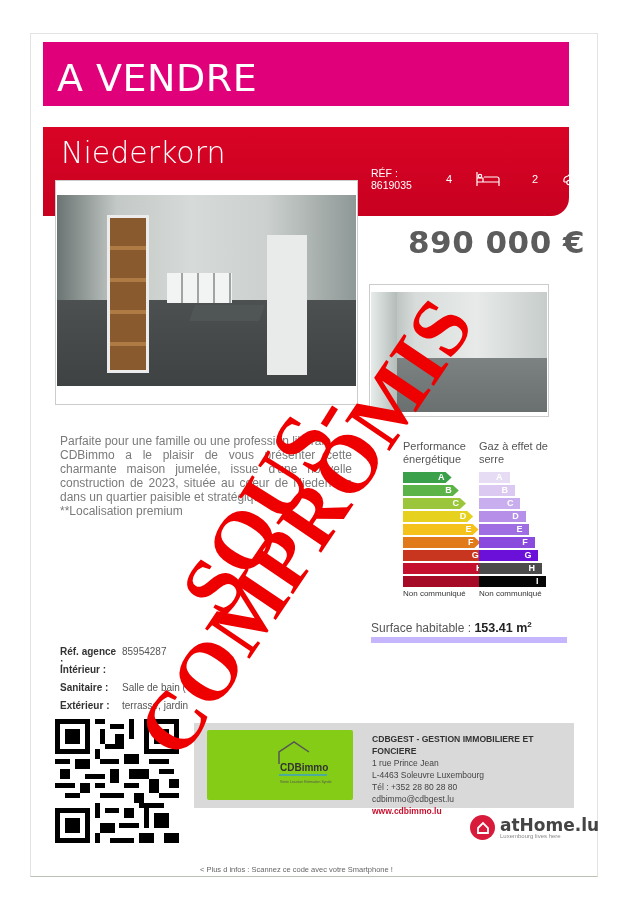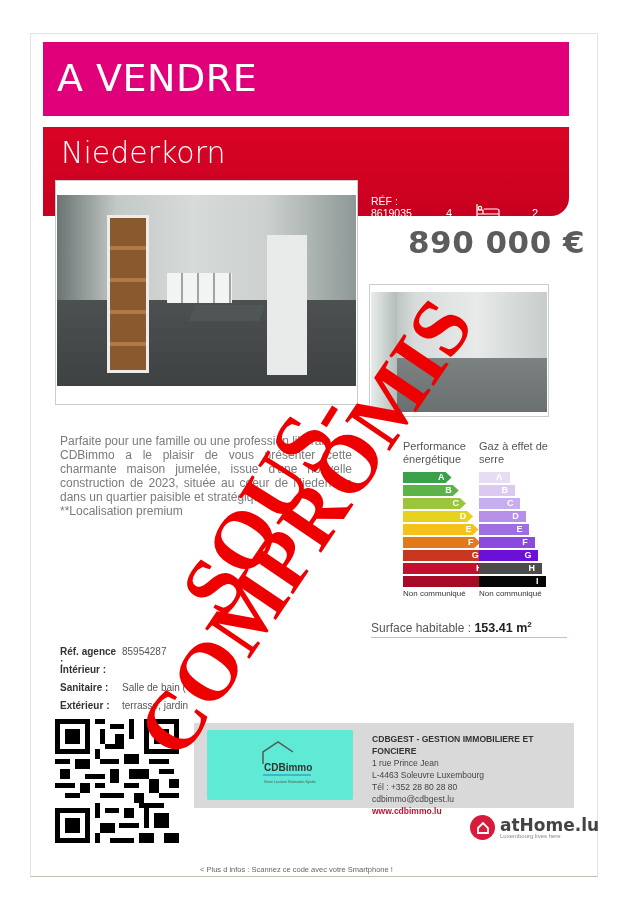--- a/index.html
+++ b/index.html
@@ -5,39 +5,39 @@
   * { box-sizing: border-box; margin: 0; padding: 0; }
   html, body { width: 636px; height: 900px; background: #ffffff; overflow: hidden; }
   body { position: relative; font-family: "Liberation Sans", "DejaVu Sans", sans-serif; color: #555; }
 
   .sheet {
     position: absolute; left: 30px; top: 33px; width: 568px; height: 844px;
     background: #fff; border: 1px solid #e3e3e3; border-bottom: 1px solid #b9c2b5;
   }
 
   .banner-sale {
-    position: absolute; left: 43px; top: 42px; width: 526px; height: 74px;
+    position: absolute; left: 43px; top: 42px; width: 526px; height: 64px;
     background: #e0007a;
   }
   .banner-sale .title {
     position: absolute; left: 14px; top: 14px; font-size: 38px; color: #fff;
     font-family: "DejaVu Sans", sans-serif; letter-spacing: 0.5px; font-weight: normal;
   }
 
   .banner-city {
     position: absolute; left: 43px; top: 127px; width: 526px; height: 89px;
     background: linear-gradient(#d90426, #c8001f);
     border-bottom-right-radius: 18px;
   }
   .banner-city .city {
     position: absolute; left: 18px; top: 8px; font-size: 30px; color: #fff;
     font-family: "DejaVu Sans", sans-serif; font-weight: 300;
   }
   .banner-city .meta {
-    position: absolute; left: 328px; top: 68px; display: flex; align-items: flex-end;
+    position: absolute; left: 328px; top: 40px; display: flex; align-items: center;
     color: #fff; font-size: 11px; gap: 24px;
   }
   .meta .ref { margin-right: 10px; font-size: 10.5px; }
   .meta .num { font-size: 11px; }
   .meta svg { display: block; }
 
   .photo-main {
     position: absolute; left: 55px; top: 180px; width: 303px; height: 225px;
     background: #fff; border: 1px solid #ccc;
   }
@@ -97,31 +97,31 @@
   .energy .col.ges { left: 108px; }
   .energy .heading { font-size: 11px; line-height: 13px; color: #555; height: 30px; }
   .bars { margin-top: 2px; }
   .bar {
     height: 11px; margin-bottom: 2px; color: #fff; font-size: 9px; font-weight: bold;
     text-align: right; padding-right: 7px; line-height: 11px; position: relative;
   }
   .bar.arrow { clip-path: polygon(0 0, calc(100% - 6px) 0, 100% 50%, calc(100% - 6px) 100%, 0 100%); }
   .energy .nc { font-size: 8px; color: #333; margin-top: 2px; }
 
-  .surface { position: absolute; left: 371px; top: 620px; width: 196px; border-bottom: 1px solid #c4b5fd; padding-bottom: 2px; font-size: 12px; color: #555; }
+  .surface { position: absolute; left: 371px; top: 620px; width: 196px; border-bottom: 6px solid #c4b5fd; padding-bottom: 2px; font-size: 12px; color: #555; }
   .surface b { color: #222; font-size: 12.5px; }
   .surface sup { font-size: 8px; }
 
   .qr { position: absolute; left: 55px; top: 717px; width: 124px; height: 128px; }
 
   .agency-box {
     position: absolute; left: 194px; top: 723px; width: 380px; height: 85px; background: #d9d9d9;
   }
   .agency-box .logo {
-    position: absolute; left: 13px; top: 7px; width: 146px; height: 70px; background: #5eead4; border-radius: 2px;
+    position: absolute; left: 13px; top: 7px; width: 146px; height: 70px; background: #84cc16; border-radius: 2px; padding-left: 16px;
   }
   .agency-box .info { position: absolute; left: 178px; top: 10px; font-size: 8.5px; line-height: 12px; color: #444; }
   .agency-box .info .name { font-weight: bold; color: #333; font-size: 8.6px; }
   .agency-box .info .web { font-weight: bold; color: #c8102e; }
 
   .scan-note { position: absolute; left: 200px; top: 825px; font-size: 7.5px; color: #666; margin-top: 40px; }
 
   .athome { position: absolute; left: 470px; top: 815px; display: flex; align-items: center; gap: 5px; }
   .athome .circle { width: 25px; height: 25px; border-radius: 50%; background: #d81b3b; display: flex; align-items: center; justify-content: center; }
   .athome .brand { font-size: 17px; color: #444; font-weight: bold; line-height: 16px; font-family: "DejaVu Sans", sans-serif; }

